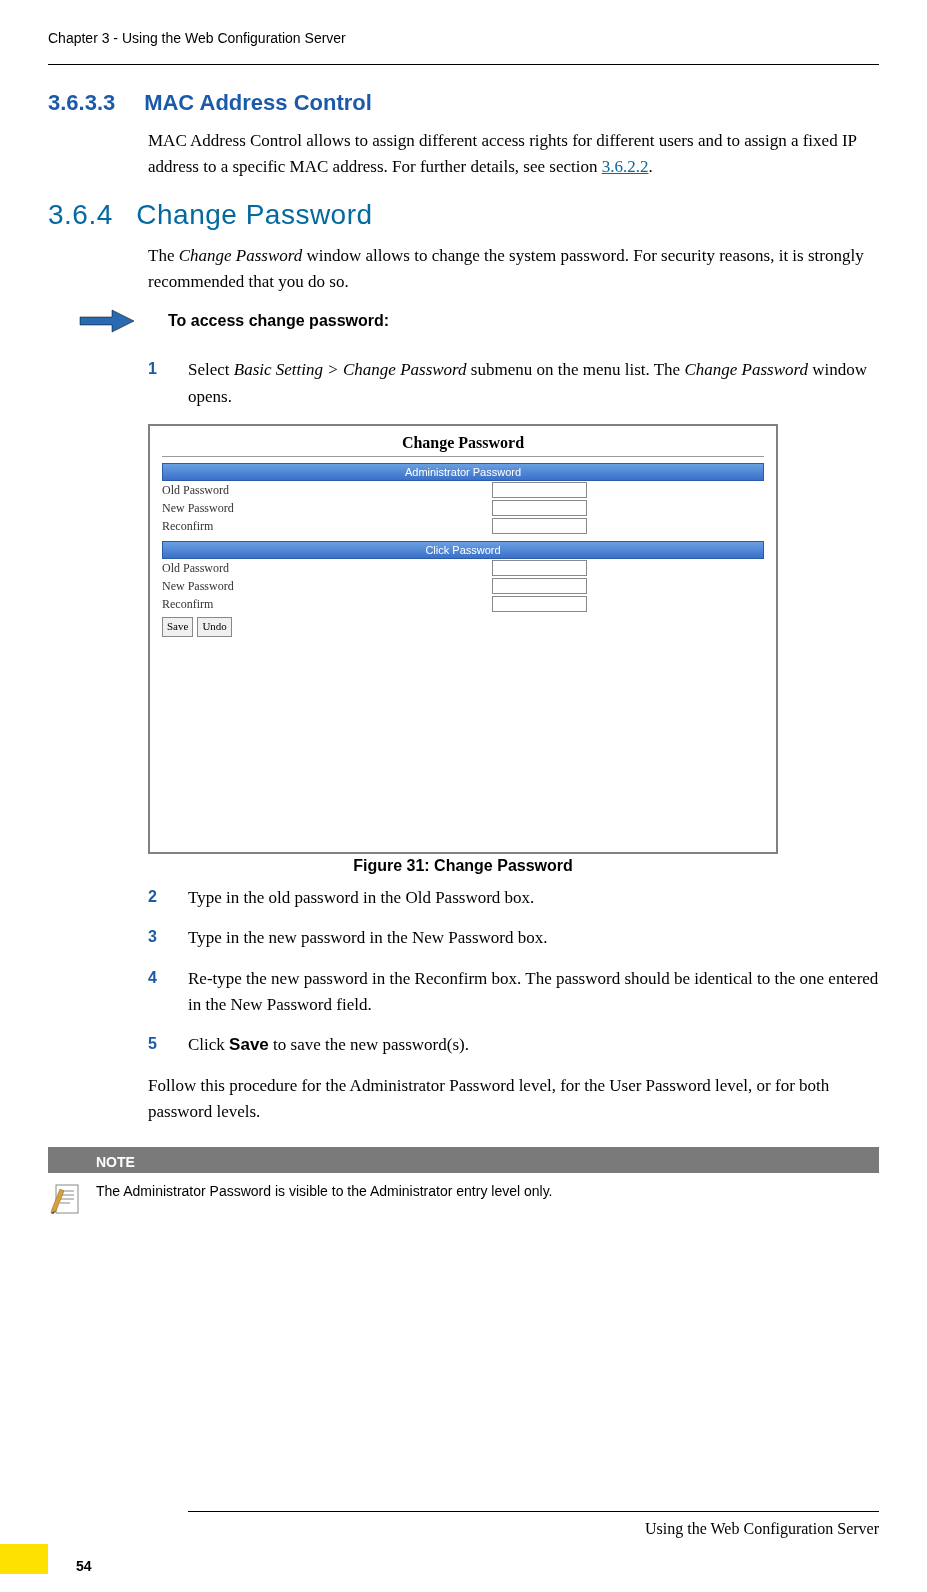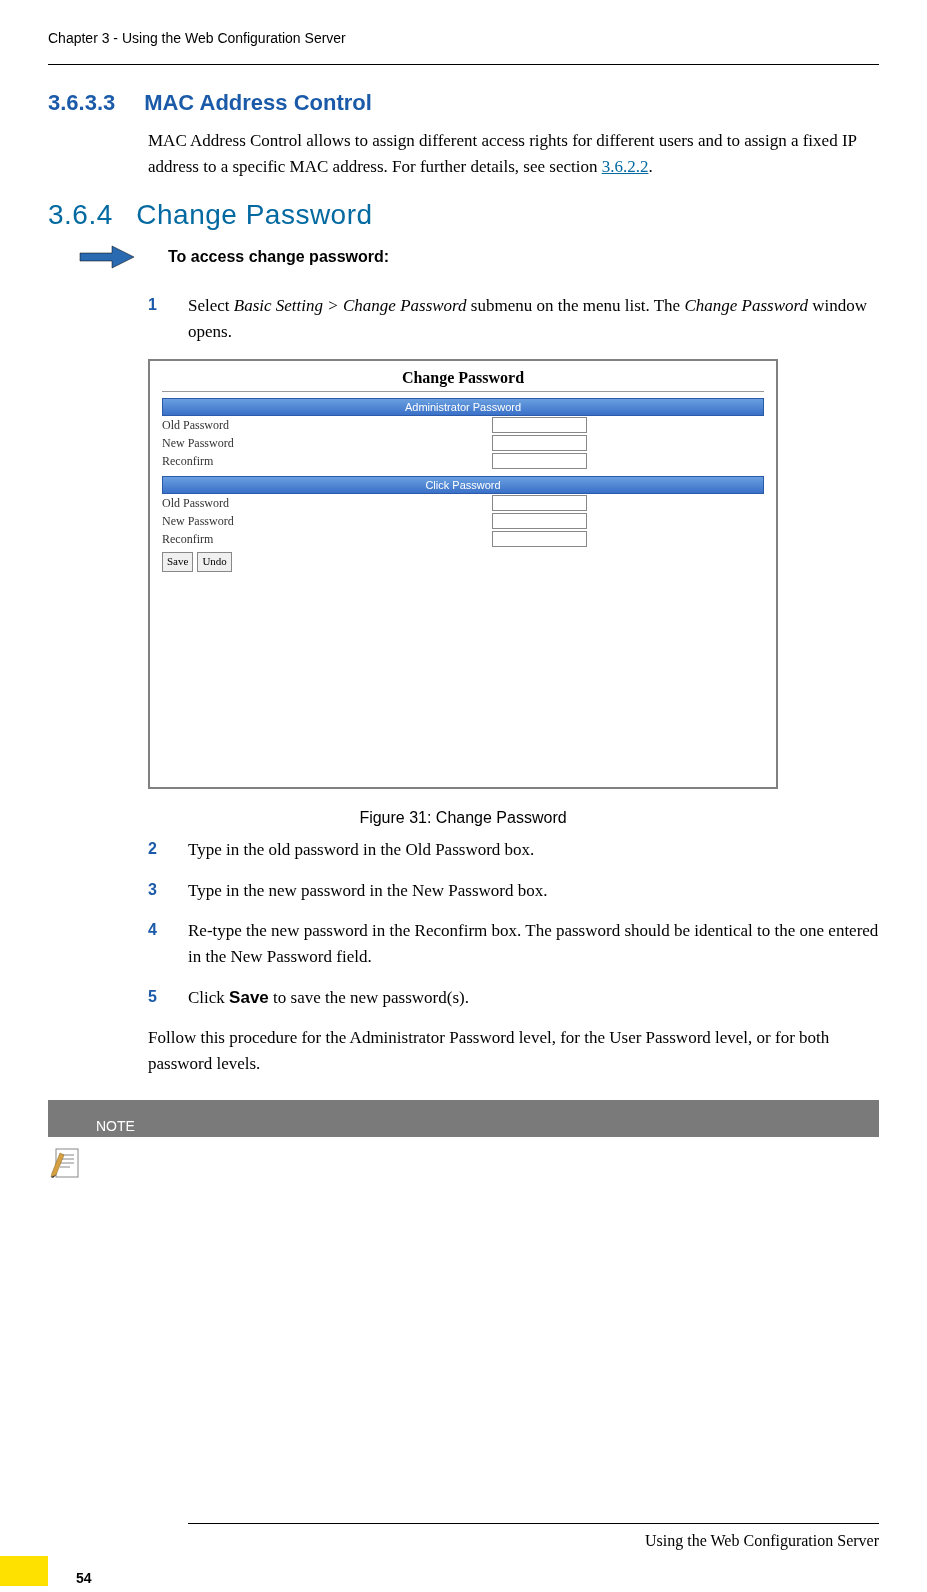--- a/index.html
+++ b/index.html
@@ -156,55 +156,55 @@
       border: 1px solid #888;
       background: #f0f0f0;
       display: inline-block;
       height: 18px;
       line-height: 16px;
       vertical-align: top;
       filter: blur(0.3px);
     }
     .figure-caption {
       font-family: Arial, Helvetica, sans-serif;
-      font-weight: normal;
+      font-weight: bold;
       font-size: 16px;
       text-align: center;
       width: 630px;
-      margin-top: 20px;
+      margin-top: 3px;
     }
     .note-block {
       margin: 22px 0 0 0;
     }
     .note-header {
       background: #7a7a7a;
       color: #fff;
       font-family: Arial, Helvetica, sans-serif;
-      font-weight: normal;
+      font-weight: bold;
       font-size: 14px;
-      padding: 18px 8px 3px 48px;
+      padding: 7px 8px 3px 48px;
     }
     .note-body {
       display: flex;
       align-items: flex-start;
       margin-top: 6px;
     }
     .note-icon {
       width: 38px;
       flex-shrink: 0;
       margin-right: 10px;
     }
     .note-text {
       font-family: Arial, Helvetica, sans-serif;
       font-size: 14px;
       padding-top: 4px;
     }
     .footer {
       position: absolute;
-      bottom: 4px;
+      bottom: 16px;
       left: 0;
       right: 0;
     }
     .footer-bar {
       border-top: 1px solid #000;
       margin: 0 48px 6px 188px;
       padding-top: 8px;
       font-family: 'Book Antiqua', Palatino, Georgia, serif;
       font-size: 16px;
       text-align: right;
@@ -238,20 +238,23 @@
 
   <p class="body-text">
     <span>MAC Address Control allows to assign different access rights for different users and to assign a fixed IP address to a specific MAC address. For further details, see section </span><span class="link-text">3.6.2.2</span><span>.</span>
   </p>
 
   <h2 class="section-heading-2">
     <span class="section-num-2">3.6.4</span>
     <span>Change Password</span>
   </h2>
 
+  <p class="body-text">
+    <span>The </span><span class="italic">Change Password</span><span> window allows to change the system password. For security reasons, it is strongly recommended that you do so.</span>
+  </p>
 
   <div class="access-row">
     <svg class="arrow-svg" width="58" height="28" viewBox="0 0 58 28">
       <polygon points="2,10 34,10 34,3 56,14 34,25 34,18 2,18" fill="#2a6ab0" stroke="#000" stroke-width="0.5"></polygon>
     </svg>
     <span class="access-label">To access change password:</span>
   </div>
 
   <ol class="ordered-list">
     <li>
@@ -325,20 +328,21 @@
     <div class="note-body">
       <svg class="note-icon" width="38" height="38" viewBox="0 0 38 38">
         <rect x="8" y="6" width="22" height="28" fill="#fff" stroke="#888" stroke-width="1"></rect>
         <line x1="12" y1="12" x2="26" y2="12" stroke="#888" stroke-width="1"></line>
         <line x1="12" y1="16" x2="26" y2="16" stroke="#888" stroke-width="1"></line>
         <line x1="12" y1="20" x2="26" y2="20" stroke="#888" stroke-width="1"></line>
         <line x1="12" y1="24" x2="22" y2="24" stroke="#888" stroke-width="1"></line>
         <path d="M 4 30 L 12 10 L 16 12 L 8 32 L 3 34 Z" fill="#d4a040" stroke="#8a6020" stroke-width="0.5"></path>
         <polygon points="3,34 8,32 5,35" fill="#333"></polygon>
       </svg>
+      <div class="note-text">The Administrator Password is visible to the Administrator entry level only.</div>
     </div>
   </div>
 
   <div class="footer">
     <div class="footer-bar">Using the Web Configuration Server</div>
     <div class="page-num-row">
       <div class="yellow-tab"></div>
       <span class="page-number">54</span>
     </div>
   </div>

